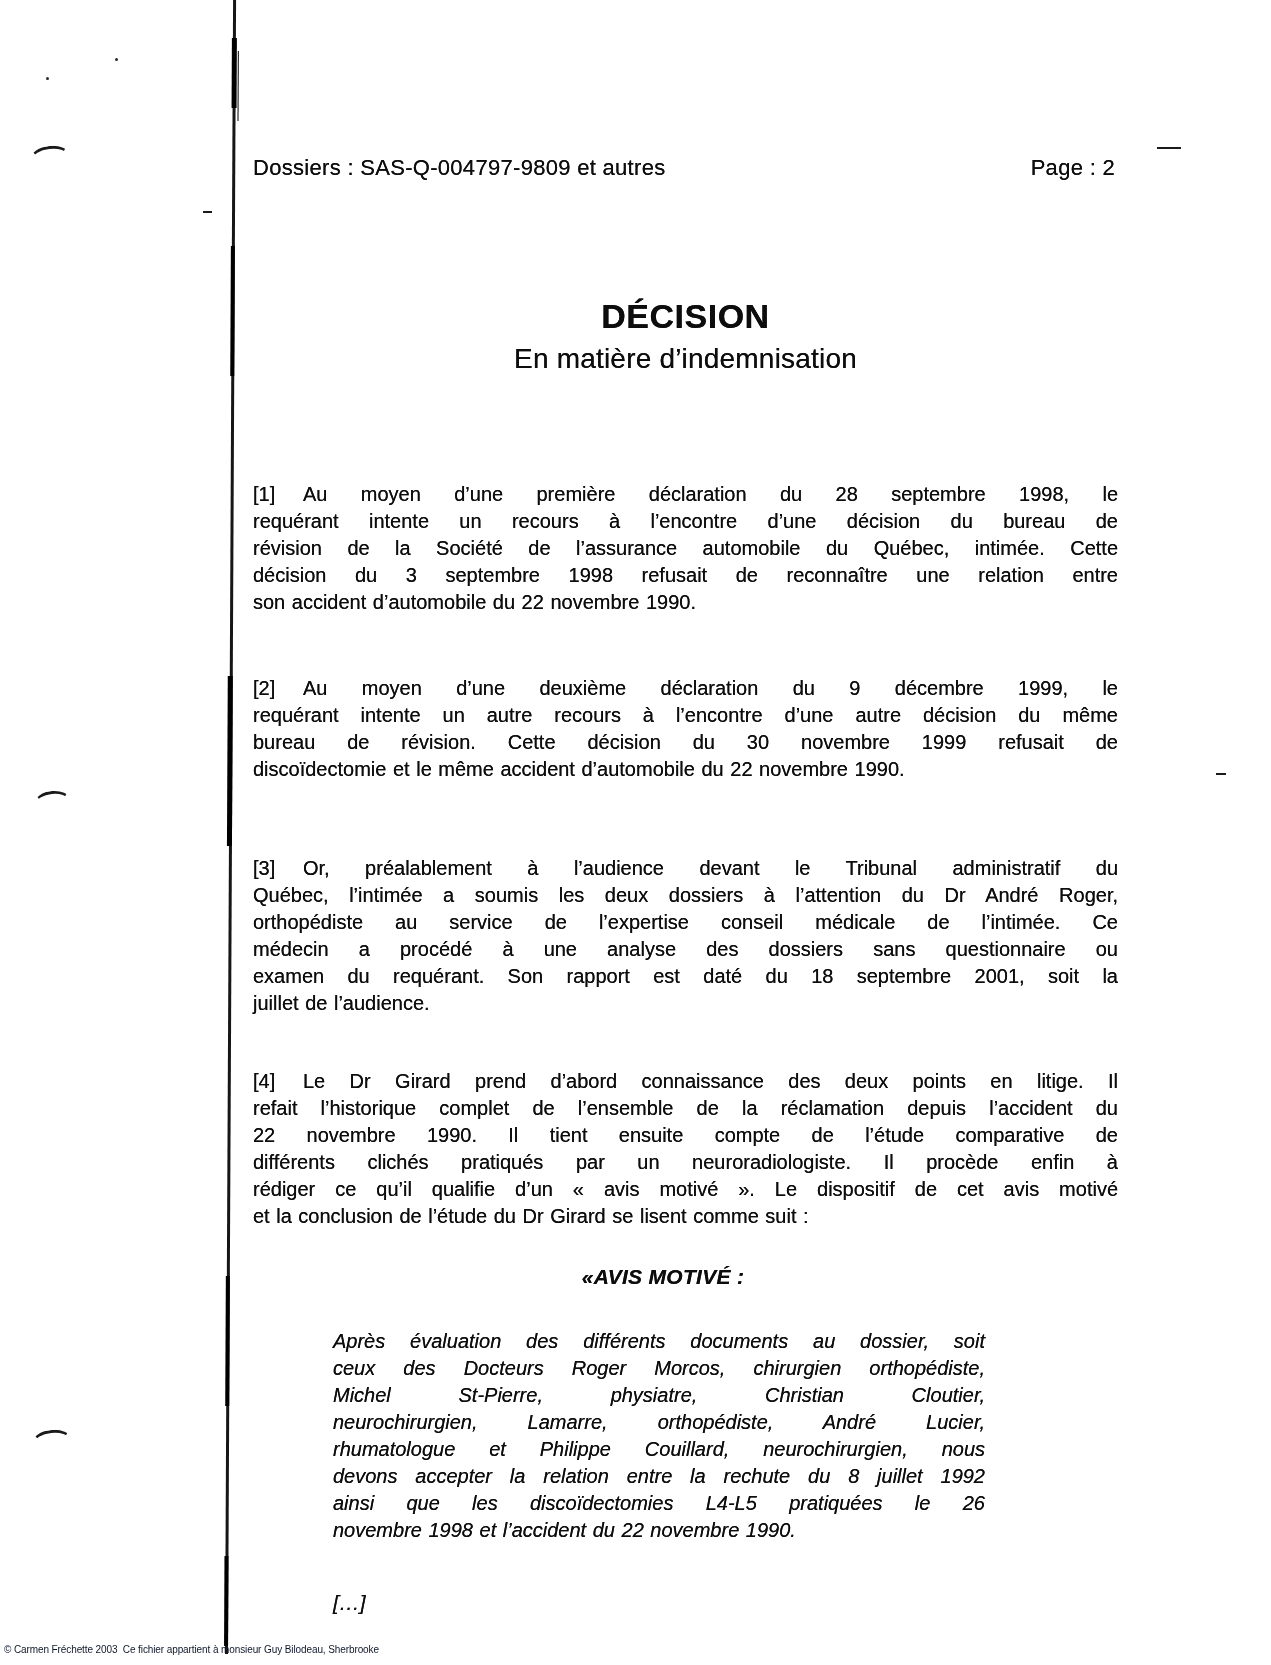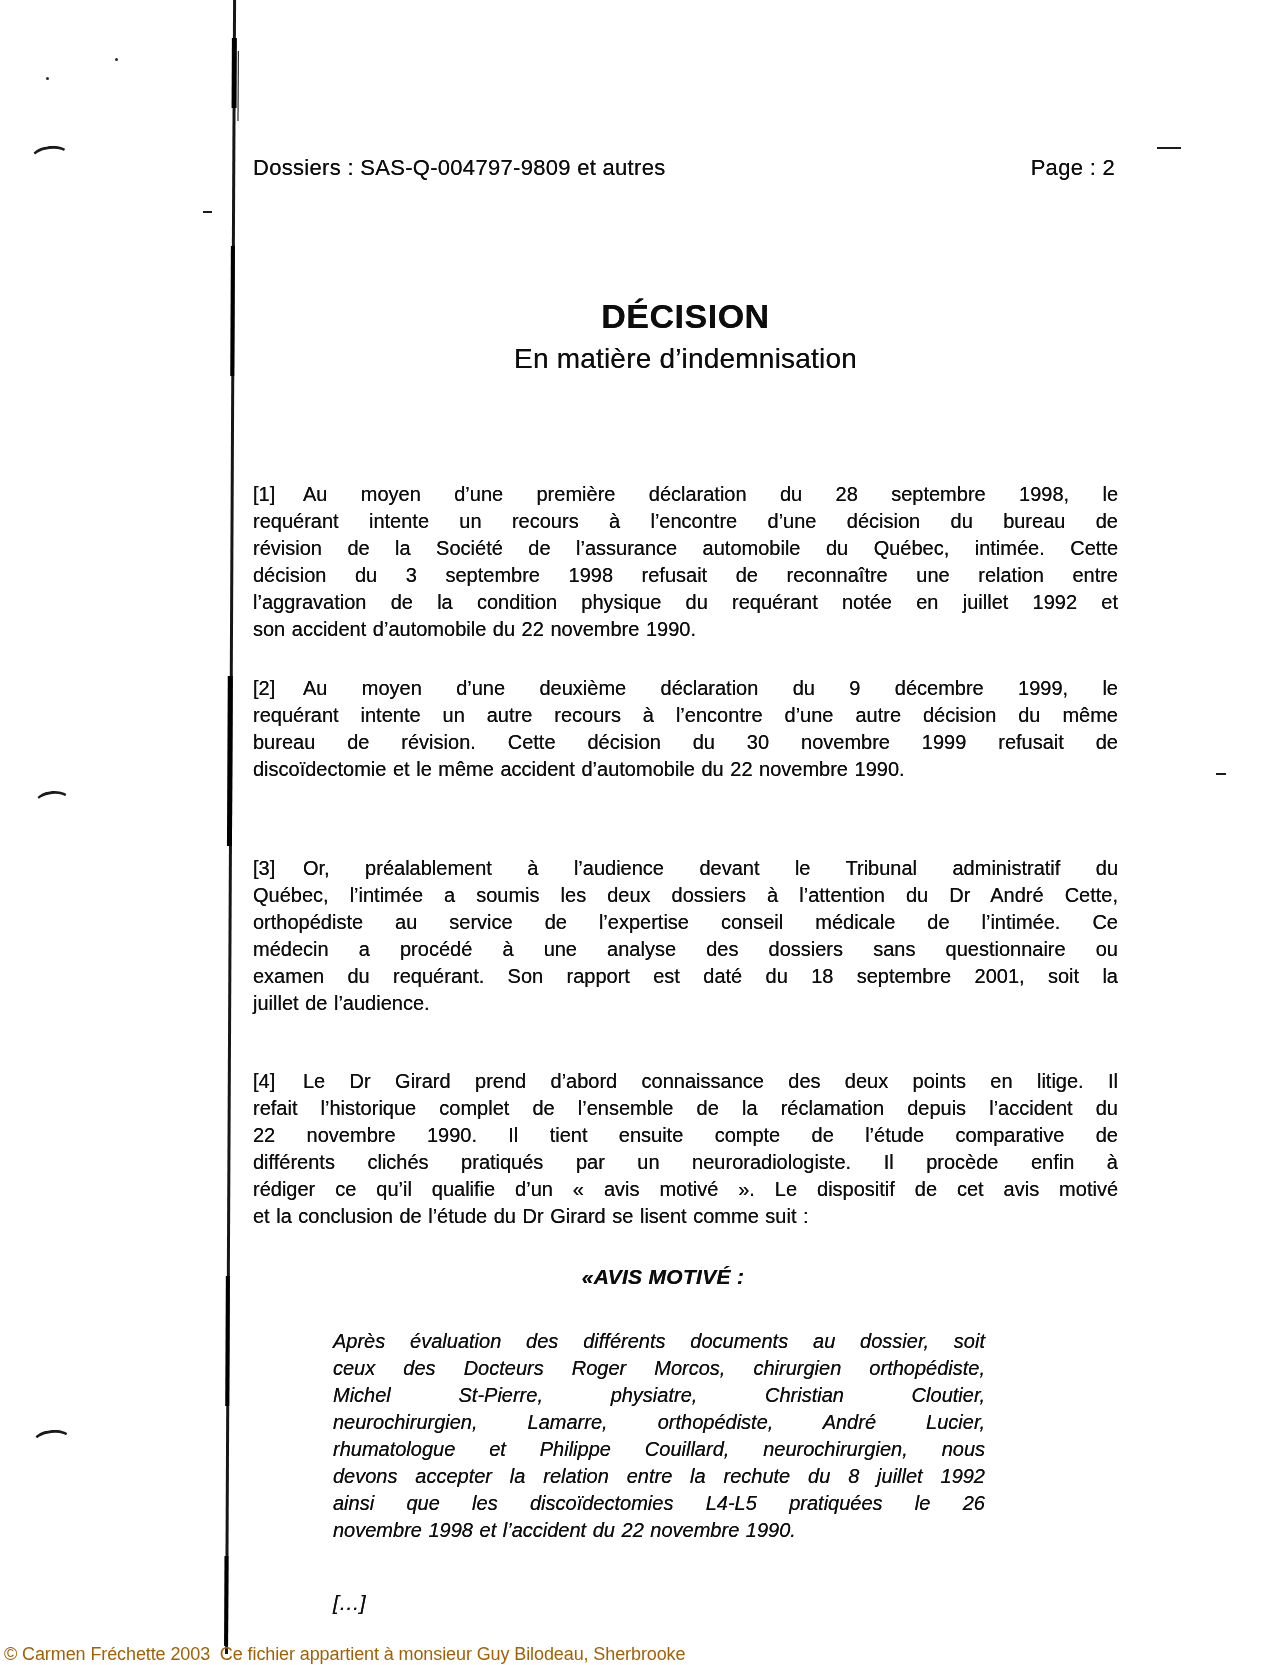--- a/index.html
+++ b/index.html
@@ -61,21 +61,21 @@
   #quote-block{
     position:absolute;left:80px;top:1328px;width:652px;
     font-style:italic;
   }
   #quote-ellipsis{
     position:absolute;left:80px;top:1591px;
     font-style:italic;font-size:21px;
   }
   #footer-line{
     position:absolute;left:4px;top:1644px;
-    font-size:18px;letter-spacing:-0.1px;color:#a16207;
+    font-size:10px;letter-spacing:-0.1px;color:#0f172a;
   }
 </style>
 </head>
 <body>
 
 <div id="page">
 
   <div id="scan-line">
     <div class="blotch" style="left:-1px;top:42px;width:5px;height:70px;"></div>
     <div class="blotch" style="left:-1px;top:250px;width:4px;height:130px;"></div>
@@ -103,32 +103,31 @@
     <h1 id="doc-title" class="ink">DÉCISION</h1>
     <div id="doc-subtitle" class="ink">En matière d’indemnisation</div>
   </div>
 
   <div id="body-col">
     <div class="para ink" id="pos-p1">
         <div class="bline"><span class="pnum">[1]</span>Au moyen d’une première déclaration du 28 septembre 1998, le</div>
         <div class="bline">requérant intente un recours à l’encontre d’une décision du bureau de</div>
         <div class="bline">révision de la Société de l’assurance automobile du Québec, intimée. Cette</div>
         <div class="bline">décision du 3 septembre 1998 refusait de reconnaître une relation entre</div>
-        <div class="bline">l’aggravation de la condition physique du requérant notée en juillet 1992 et</div>
         <div class="bline last">son accident d’automobile du 22 novembre 1990.</div>
       </div>
     <div class="para ink" id="pos-p2">
         <div class="bline"><span class="pnum">[2]</span>Au moyen d’une deuxième déclaration du 9 décembre 1999, le</div>
         <div class="bline">requérant intente un autre recours à l’encontre d’une autre décision du même</div>
         <div class="bline">bureau de révision. Cette décision du 30 novembre 1999 refusait de</div>
         <div class="bline last">discoïdectomie et le même accident d’automobile du 22 novembre 1990.</div>
       </div>
     <div class="para ink" id="pos-p3">
         <div class="bline"><span class="pnum">[3]</span>Or, préalablement à l’audience devant le Tribunal administratif du</div>
-        <div class="bline">Québec, l’intimée a soumis les deux dossiers à l’attention du Dr André Cette,</div>
+        <div class="bline">Québec, l’intimée a soumis les deux dossiers à l’attention du Dr André Roger,</div>
         <div class="bline">orthopédiste au service de l’expertise conseil médicale de l’intimée. Ce</div>
         <div class="bline">médecin a procédé à une analyse des dossiers sans questionnaire ou</div>
         <div class="bline">examen du requérant. Son rapport est daté du 18 septembre 2001, soit la</div>
         <div class="bline last">juillet de l’audience.</div>
       </div>
     <div class="para ink" id="pos-p4">
         <div class="bline"><span class="pnum">[4]</span>Le Dr Girard prend d’abord connaissance des deux points en litige. Il</div>
         <div class="bline">refait l’historique complet de l’ensemble de la réclamation depuis l’accident du</div>
         <div class="bline">22 novembre 1990. Il tient ensuite compte de l’étude comparative de</div>
         <div class="bline">différents clichés pratiqués par un neuroradiologiste. Il procède enfin à</div>

